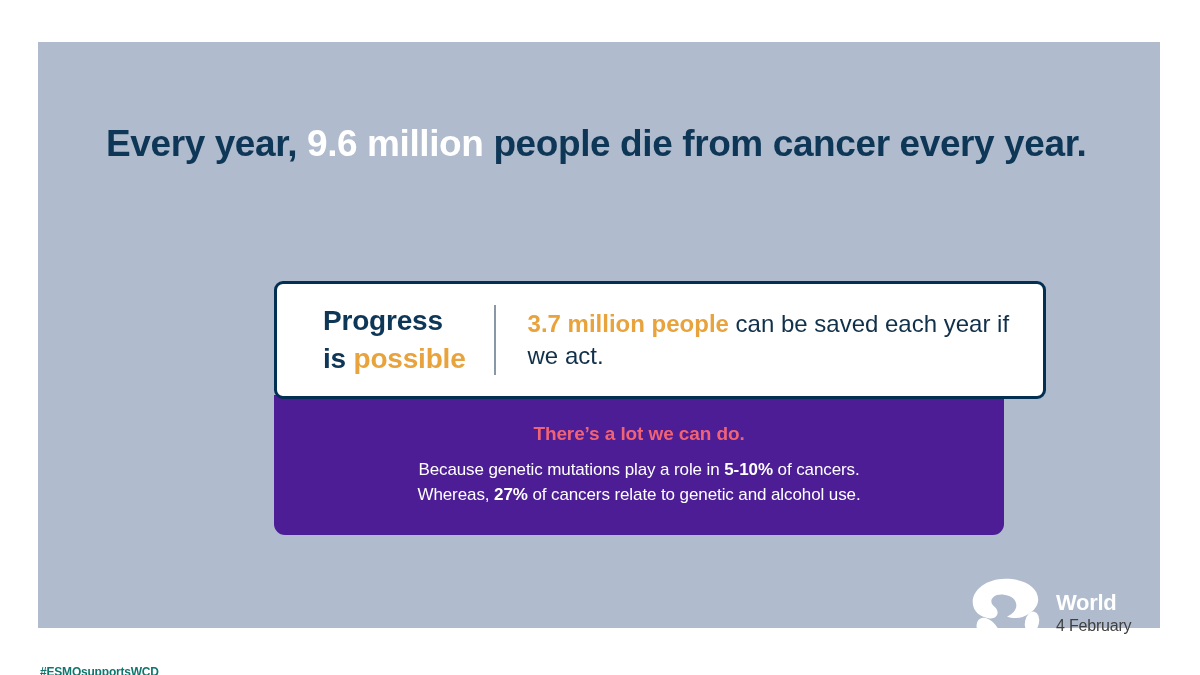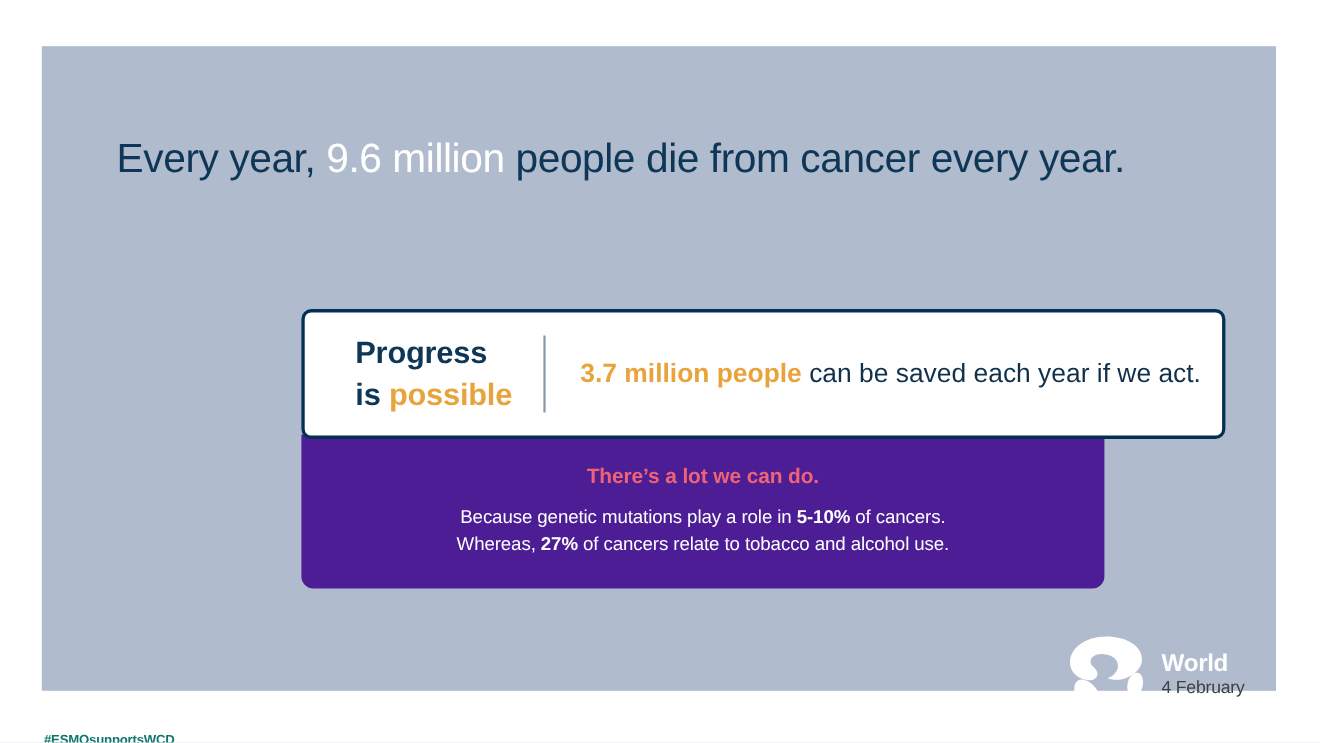--- a/index.html
+++ b/index.html
@@ -33,42 +33,42 @@
     background: #b0bccd;
   }
 
   
   .headline {
     position: absolute;
     left: 68px;
     top: 82px;
     width: 1010px;
     font-size: 37px;
-    font-weight: normal;
+    font-weight: bold;
     letter-spacing: -0.4px;
     line-height: 1.1;
     color: #0e3656;
     white-space: nowrap;
   }
   .headline .hl-white {
     color: #ffffff;
   }
 
   
   .card-wrap {
     position: absolute;
     left: 236px;
     top: 239px;
     width: 730px;
   }
 
   .card-top {
     position: relative;
     box-sizing: border-box;
-    width: 840px;
+    width: 772px;
     height: 118px;
     background: #ffffff;
     border: 3px solid #033052;
     border-radius: 9px;
     display: flex;
     align-items: center;
     z-index: 2;
   }
 
   .card-left {
@@ -212,21 +212,21 @@
           <span class="cr-accent">3.7 million people</span><span> can be saved each year if we act.</span>
         </div>
       </div>
 
       <div class="card-bottom">
         <div class="cb-title">There’s a lot we can do.</div>
         <div class="cb-line">
           <span>Because genetic mutations play a role in  </span><b>5-10%</b><span> of cancers.</span>
         </div>
         <div class="cb-line">
-          <span>Whereas, </span><b>27%</b><span> of cancers relate to tobacco and alcohol use.</span>
+          <span>Whereas, </span><b>27%</b><span> of cancers relate to genetic and alcohol use.</span>
         </div>
       </div>
 
     </div>
 
     <div class="logo">
       <div class="logo-mark">
         <svg viewBox="0 0 100 100" width="78" height="78" aria-hidden="true">
           <g fill="#ffffff">
             <path d="M48 6 C24 6 6 20 6 36 C6 48 16 56 28 57 C34 57.5 38 54 38 49.5

